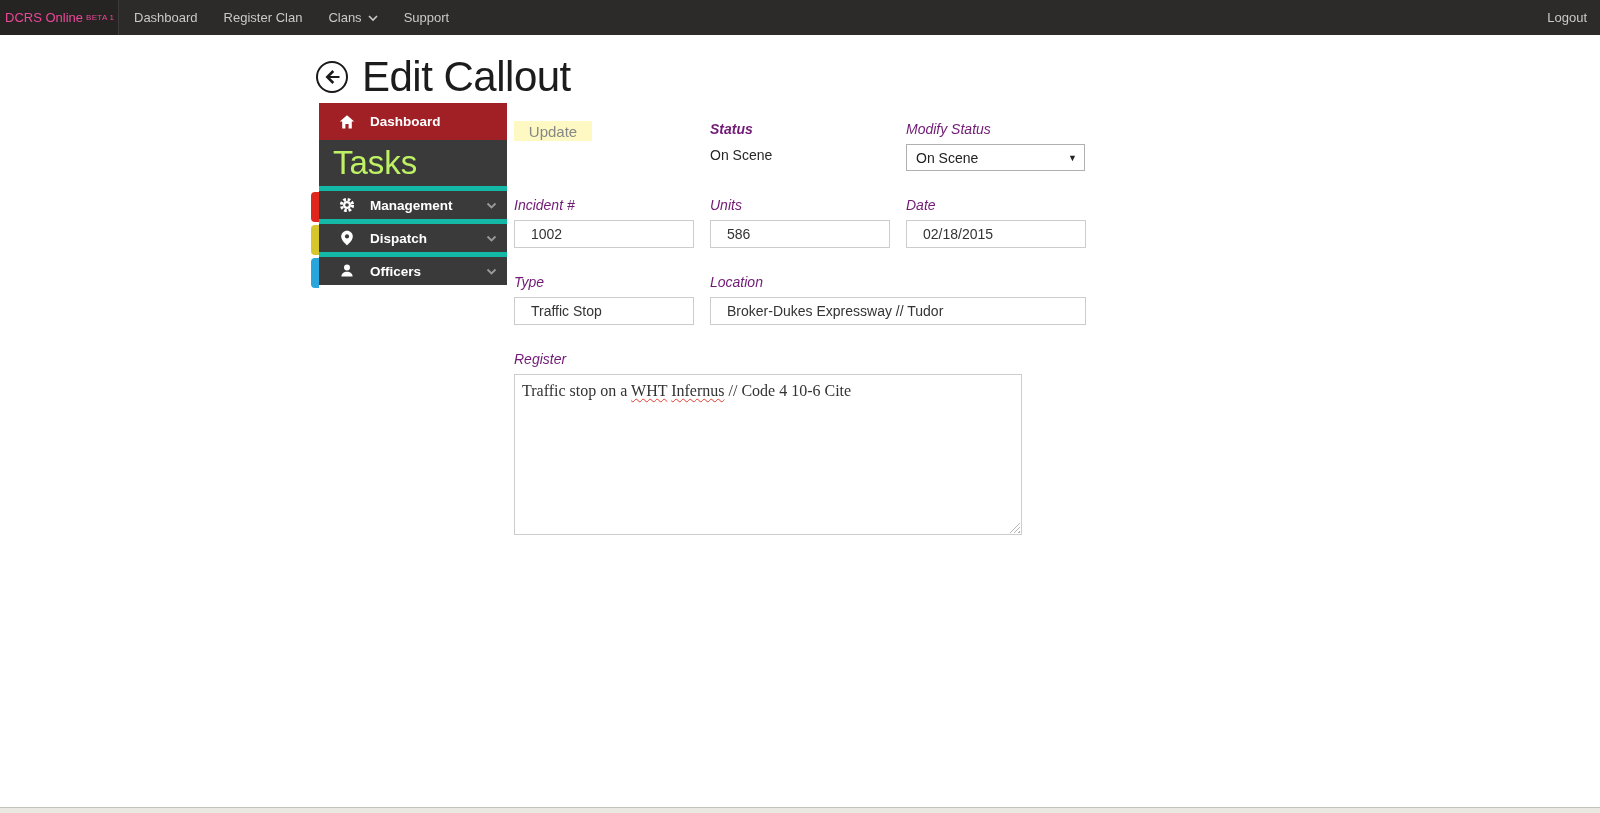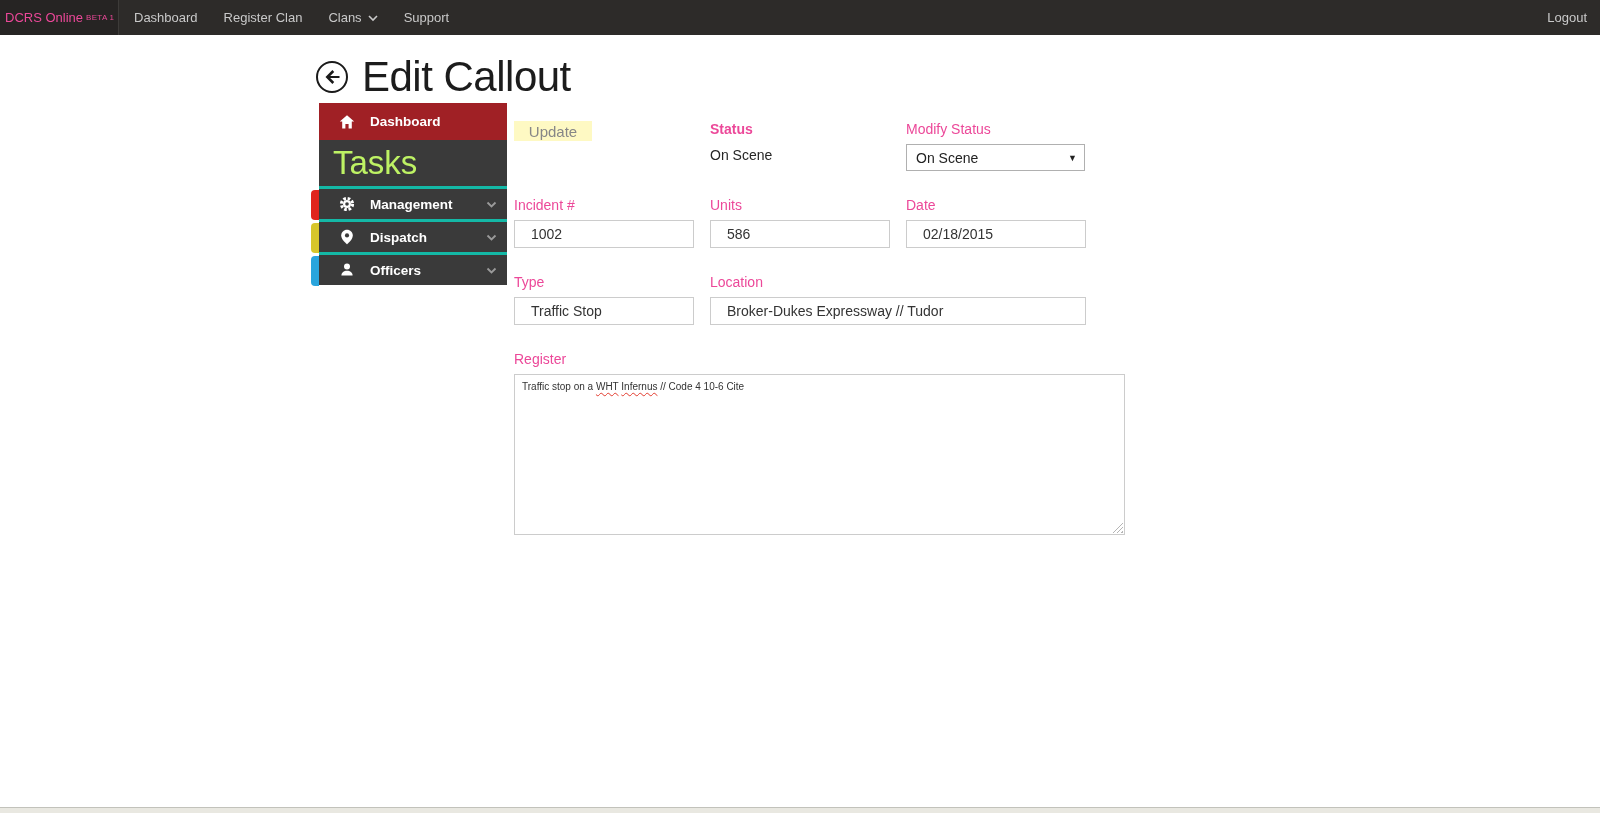--- a/index.html
+++ b/index.html
@@ -31,51 +31,51 @@
   
   .sidebar { width:188px; flex:0 0 auto; }
   .side-dashboard { height:37px; background:#a02025; color:#fff; display:flex;
                     align-items:center; padding-left:20px; font-size:13.5px;
                     font-weight:bold; cursor:pointer; }
   .side-dashboard .lbl { margin-left:15px; }
   .side-header { height:46px; background:#3a3a3a; color:#bef264; display:flex;
                  align-items:center; padding-left:14px; font-size:33px; font-weight:300; }
   .side-item { position:relative; height:33px; background:#3a3a3a; color:#fff;
                display:flex; align-items:center; padding:0 10px 0 20px;
-               font-size:13.5px; font-weight:bold; border-top:3px solid #14b8a6;
+               font-size:13.5px; font-weight:bold; border-top:5px solid #14b8a6;
                cursor:pointer;justify-content:center; }
   .side-item .lbl { margin-left:15px; }
   .side-item .chev { margin-left:auto; display:inline-flex; }
   .side-tab { position:absolute; left:-8px; top:1px; width:8px; height:30px;
               border-radius:4px 0 0 4px; }
   .icon16 { width:16px; height:16px; display:inline-flex; flex:0 0 auto; }
 
   
   .form-col { width:572px; margin-left:7px; padding-top:18px; }
   .form-row { display:grid; grid-template-columns:180px 180px 180px;
               column-gap:16px; margin-bottom:26px; }
-  .f-label { display:block; font-size:14px; color:#ec4899; margin-bottom:7px;
-             white-space:nowrap; }
+  .f-label { display:block; font-size:14px; color:#701a75; margin-bottom:7px;
+             white-space:nowrap;font-style:italic; }
   .f-label.bold { font-weight:bold; margin-bottom:10px; }
   .f-static { font-size:14px; color:#262626; }
   .t-input { width:100%; height:28px; border:1px solid #cccccc; padding:4px 16px;
              font-size:14px; color:#333; font-family:inherit; background:#fff;
              border-radius:0; outline:none; }
   .btn-update { width:78px; height:20px; background:#fef9c3; border:none;
                 color:#878787; font-size:15px; font-family:inherit; cursor:pointer; }
   .select-wrap { position:relative; width:179px; }
   .select-wrap select { width:100%; height:27px; border:1px solid #b0b0b0;
       background:#fff; font-size:14px; color:#222; font-family:inherit;
       padding:2px 22px 2px 9px; appearance:none; -webkit-appearance:none;
       border-radius:0; cursor:pointer; outline:none; }
   .select-caret { position:absolute; right:8px; top:50%; transform:translateY(-52%);
       font-size:9px; color:#222; pointer-events:none; }
-  .summary-box { position:relative; width:611px; height:161px; border:1px solid #cccccc;
-      background:#fff; padding:5px 7px; font-family:Liberation Sans, sans-serif;
-      font-size:10px; color:#333; line-height:1.35; cursor:text; overflow:hidden; }
+  .summary-box { position:relative; width:508px; height:161px; border:1px solid #cccccc;
+      background:#fff; padding:5px 7px; font-family:Liberation Serif, serif;
+      font-size:16px; color:#333; line-height:1.35; cursor:text; overflow:hidden; }
   .summary-box::after { content:""; position:absolute; right:1px; bottom:1px;
       width:11px; height:11px;
       background:repeating-linear-gradient(135deg, transparent 0 2px, #b5b5b5 2px 3px);
       clip-path:polygon(100% 0, 100% 100%, 0 100%); }
   .misspell { text-decoration:underline; text-decoration-style:wavy;
               text-decoration-color:#e23b2e; text-decoration-thickness:1px;
               text-underline-offset:2px; text-decoration-skip-ink:none; }
 
   
   .footer { position:fixed; left:0; bottom:0; width:100%; height:6px;

